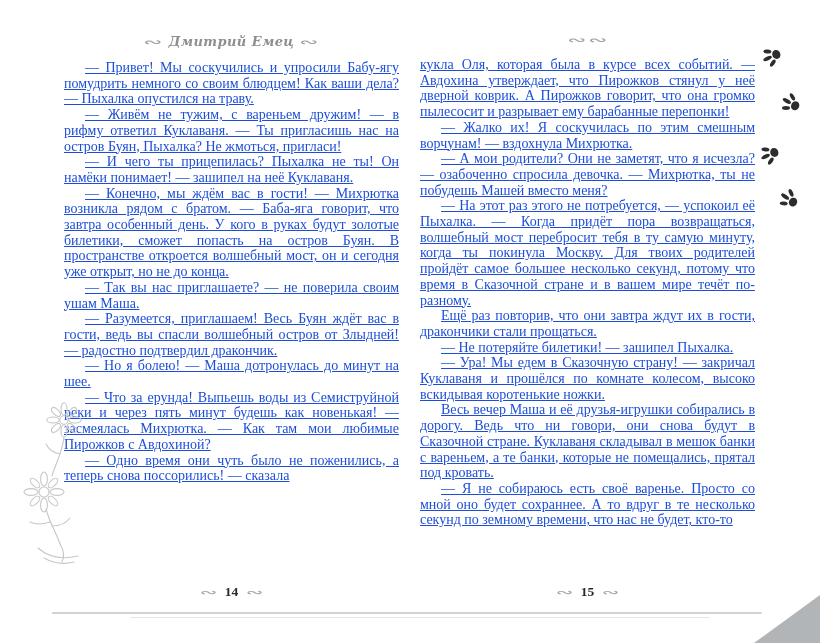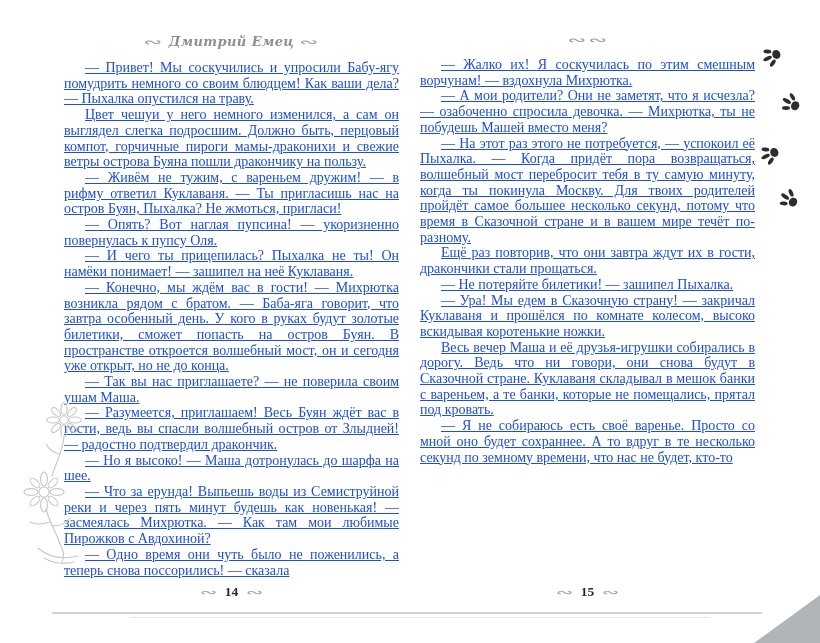--- a/index.html
+++ b/index.html
@@ -59,44 +59,43 @@
   <div class="spread">
 
     <div class="page">
       <div class="running-head">
         <span class="flourish">∾</span>
         <span>Дмитрий Емец</span>
         <span class="flourish">∾</span>
       </div>
       <div class="page-body">
         <p>— Привет! Мы соскучились и упросили Бабу-ягу помудрить немного со своим блюдцем! Как ваши дела? — Пыхалка опустился на траву.</p>
-        <p>Цвет чешуи у него немного изменился, а сам он выглядел слегка подросшим. Должно быть, перцовый компот, горчичные пироги мамы-драконихи и свежие ветры острова Буяна пошли дракончику на пользу.</p>
         <p>— Живём не тужим, с вареньем дружим! — в рифму ответил Куклаваня. — Ты пригласишь нас на остров Буян, Пыхалка? Не жмоться, пригласи!</p>
-        <p>— Опять? Вот наглая пупсина! — укоризненно повернулась к пупсу Оля.</p>
         <p>— И чего ты прицепилась? Пыхалка не ты! Он намёки понимает! — зашипел на неё Куклаваня.</p>
         <p>— Конечно, мы ждём вас в гости! — Михрютка возникла рядом с братом. — Баба-яга говорит, что завтра особенный день. У кого в руках будут золотые билетики, сможет попасть на остров Буян. В пространстве откроется волшебный мост, он и сегодня уже открыт, но не до конца.</p>
         <p>— Так вы нас приглашаете? — не поверила своим ушам Маша.</p>
         <p>— Разумеется, приглашаем! Весь Буян ждёт вас в гости, ведь вы спасли волшебный остров от Злыдней! — радостно подтвердил дракончик.</p>
-        <p>— Но я высоко! — Маша дотронулась до шарфа на шее.</p>
+        <p>— Но я болею! — Маша дотронулась до минут на шее.</p>
         <p>— Что за ерунда! Выпьешь воды из Семиструйной реки и через пять минут будешь как новенькая! — засмеялась Михрютка. — Как там мои любимые Пирожков с Авдохиной?</p>
         <p>— Одно время они чуть было не поженились, а теперь снова поссорились! — сказала</p>
       </div>
       <div class="folio">
         <span class="flourish">∾</span>
         <span>14</span>
         <span class="flourish">∾</span>
       </div>
     </div>
 
     <div class="page">
       <div class="running-head">
         <span class="flourish">∾</span>
         <span class="flourish">∾</span>
       </div>
       <div class="page-body">
+        <p class="continuation">кукла Оля, которая была в курсе всех событий. — Авдохина утверждает, что Пирожков стянул у неё дверной коврик. А Пирожков говорит, что она громко пылесосит и разрывает ему барабанные перепонки!</p>
         <p>— Жалко их! Я соскучилась по этим смешным ворчунам! — вздохнула Михрютка.</p>
         <p>— А мои родители? Они не заметят, что я исчезла? — озабоченно спросила девочка. — Михрютка, ты не побудешь Машей вместо меня?</p>
         <p>— На этот раз этого не потребуется, — успокоил её Пыхалка. — Когда придёт пора возвращаться, волшебный мост перебросит тебя в ту самую минуту, когда ты покинула Москву. Для твоих родителей пройдёт самое большее несколько секунд, потому что время в Сказочной стране и в вашем мире течёт по-разному.</p>
         <p>Ещё раз повторив, что они завтра ждут их в гости, дракончики стали прощаться.</p>
         <p>— Не потеряйте билетики! — зашипел Пыхалка.</p>
         <p>— Ура! Мы едем в Сказочную страну! — закричал Куклаваня и прошёлся по комнате колесом, высоко вскидывая коротенькие ножки.</p>
         <p>Весь вечер Маша и её друзья-игрушки собирались в дорогу. Ведь что ни говори, они снова будут в Сказочной стране. Куклаваня складывал в мешок банки с вареньем, а те банки, которые не помещались, прятал под кровать.</p>
         <p>— Я не собираюсь есть своё варенье. Просто со мной оно будет сохраннее. А то вдруг в те несколько секунд по земному времени, что нас не будет, кто-то</p>
       </div>
       <div class="folio">

